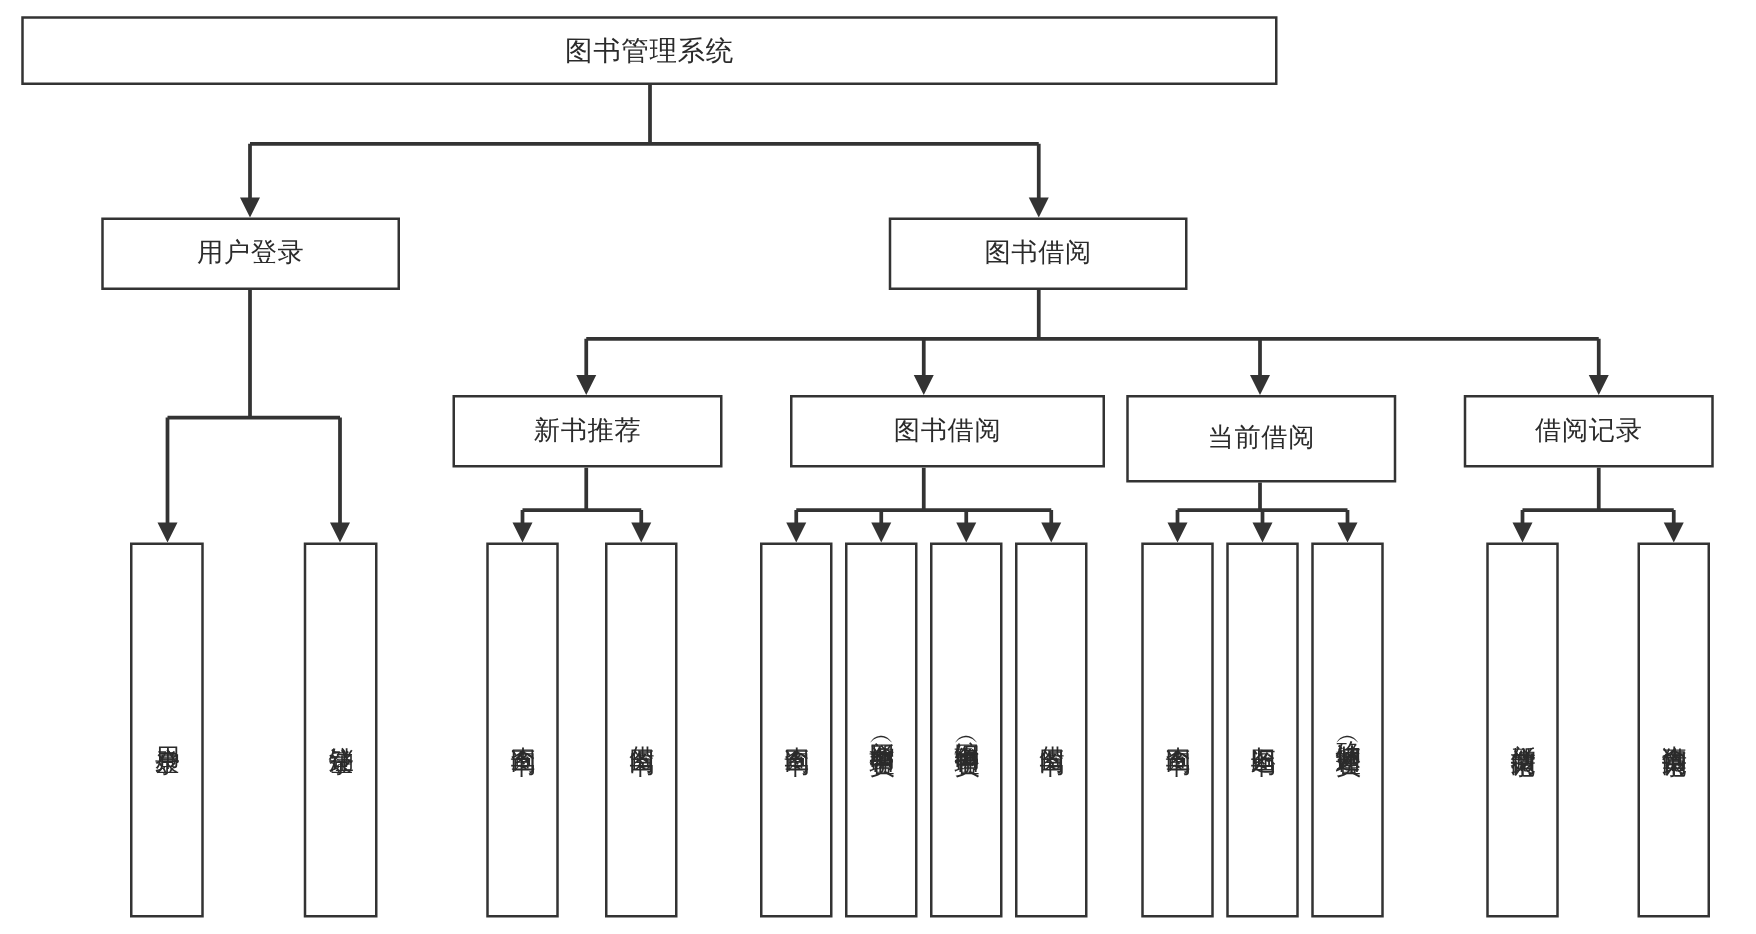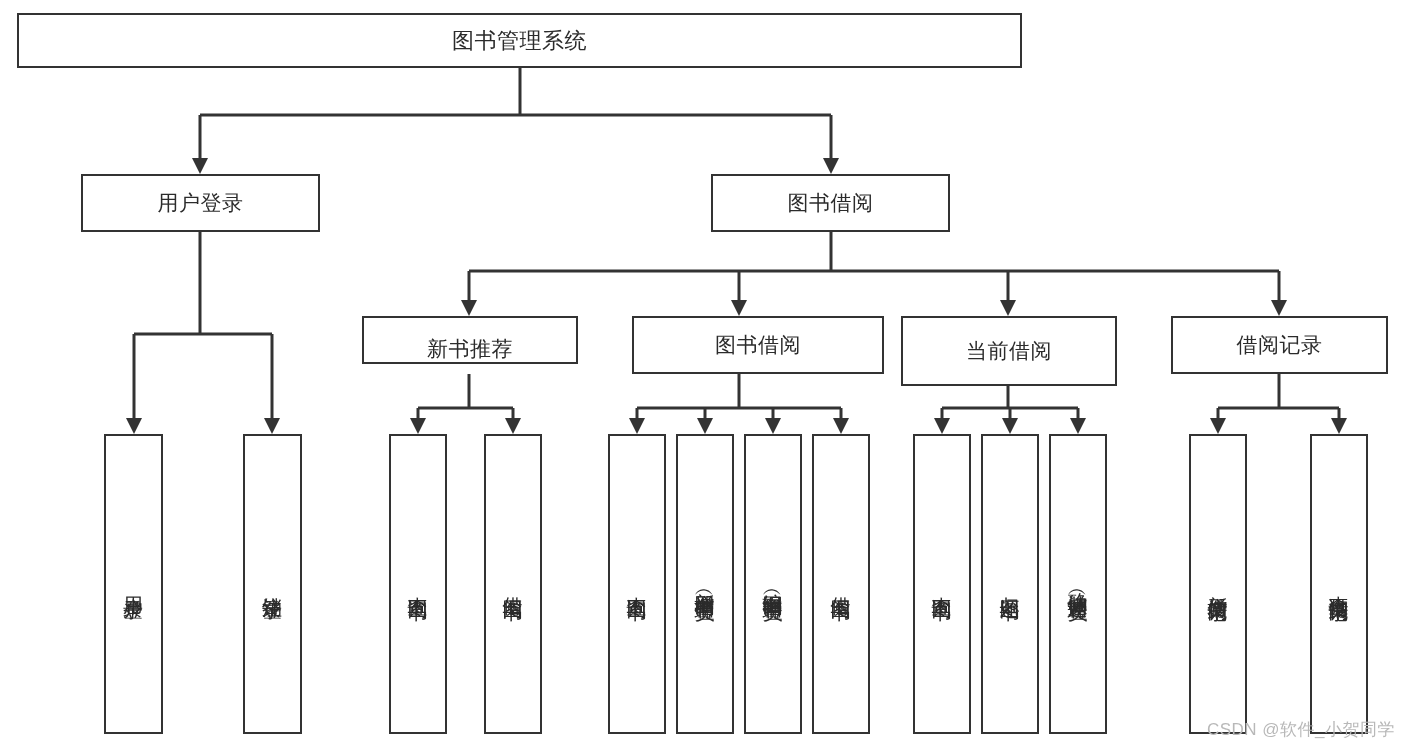--- a/index.html
+++ b/index.html
@@ -190,30 +190,30 @@
   <div id="boxes">
       <div class="node-box root" style="left: 17px; top: 13px; width: 1005px; height: 55px; border-color: rgb(51, 51, 51); background: rgb(255, 255, 255);">
         <span class="node-label" style="color: rgb(43, 43, 43);">图书管理系统</span>
       </div>
       <div class="node-box" style="left: 81px; top: 174px; width: 239px; height: 58px; border-color: rgb(51, 51, 51); background: rgb(255, 255, 255);">
         <span class="node-label" style="color: rgb(43, 43, 43);">用户登录</span>
       </div>
       <div class="node-box" style="left: 711px; top: 174px; width: 239px; height: 58px; border-color: rgb(51, 51, 51); background: rgb(255, 255, 255);">
         <span class="node-label" style="color: rgb(43, 43, 43);">图书借阅</span>
       </div>
-      <div class="node-box" style="left: 362px; top: 316px; width: 216px; height: 48px; border-color: rgb(51, 51, 51); background: rgb(255, 255, 255); align-items: flex-end;">
+      <div class="node-box" style="left: 362px; top: 316px; width: 216px; height: 58px; border-color: rgb(51, 51, 51); background: rgb(255, 255, 255);">
         <span class="node-label" style="color: rgb(43, 43, 43);">新书推荐</span>
       </div>
       <div class="node-box" style="left: 632px; top: 316px; width: 252px; height: 58px; border-color: rgb(51, 51, 51); background: rgb(255, 255, 255);">
         <span class="node-label" style="color: rgb(43, 43, 43);">图书借阅</span>
       </div>
       <div class="node-box" style="left: 901px; top: 316px; width: 216px; height: 70px; border-color: rgb(51, 51, 51); background: rgb(255, 255, 255);">
         <span class="node-label" style="color: rgb(43, 43, 43);">当前借阅</span>
       </div>
-      <div class="node-box" style="left: 1171px; top: 316px; width: 217px; height: 58px; border-color: rgb(51, 51, 51); background: rgb(255, 255, 255);">
+      <div class="node-box" style="left: 1171px; top: 316px; width: 200px; height: 58px; border-color: rgb(51, 51, 51); background: rgb(255, 255, 255);">
         <span class="node-label" style="color: rgb(43, 43, 43);">借阅记录</span>
       </div>
       <div class="node-box vertical" style="left: 104px; top: 434px; width: 59px; height: 300px; border-color: rgb(51, 51, 51); background: rgb(255, 255, 255);">
         <span class="node-label" style="color: rgb(43, 43, 43);">用户登录</span>
       </div>
       <div class="node-box vertical" style="left: 243px; top: 434px; width: 59px; height: 300px; border-color: rgb(51, 51, 51); background: rgb(255, 255, 255);">
         <span class="node-label" style="color: rgb(43, 43, 43);">注销登录</span>
       </div>
       <div class="node-box vertical" style="left: 389px; top: 434px; width: 58px; height: 300px; border-color: rgb(51, 51, 51); background: rgb(255, 255, 255);">
         <span class="node-label" style="color: rgb(43, 43, 43);">查询图书</span>
@@ -242,14 +242,13 @@
       <div class="node-box vertical" style="left: 1049px; top: 434px; width: 58px; height: 300px; border-color: rgb(51, 51, 51); background: rgb(255, 255, 255);">
         <span class="node-label" style="color: rgb(43, 43, 43);">确认归还（管理员）</span>
       </div>
       <div class="node-box vertical" style="left: 1189px; top: 434px; width: 58px; height: 300px; border-color: rgb(51, 51, 51); background: rgb(255, 255, 255);">
         <span class="node-label" style="color: rgb(43, 43, 43);">新增借阅记录</span>
       </div>
       <div class="node-box vertical" style="left: 1310px; top: 434px; width: 58px; height: 300px; border-color: rgb(51, 51, 51); background: rgb(255, 255, 255);">
         <span class="node-label" style="color: rgb(43, 43, 43);">查询借阅记录</span>
       </div>
     </div>
-  <div class="watermark">CSDN @软件_小贺同学</div>
 </div>
 
 </body></html>

